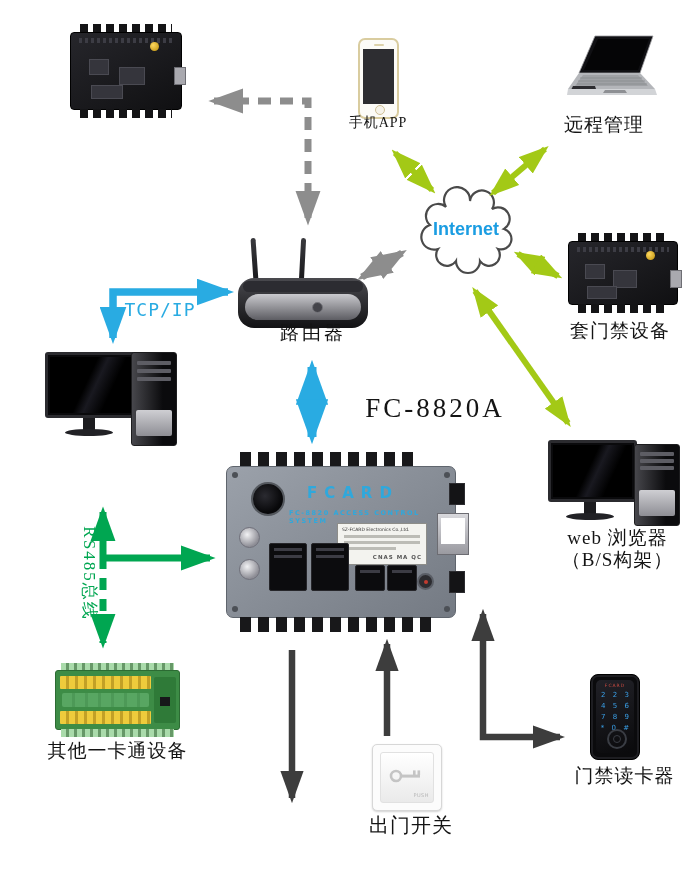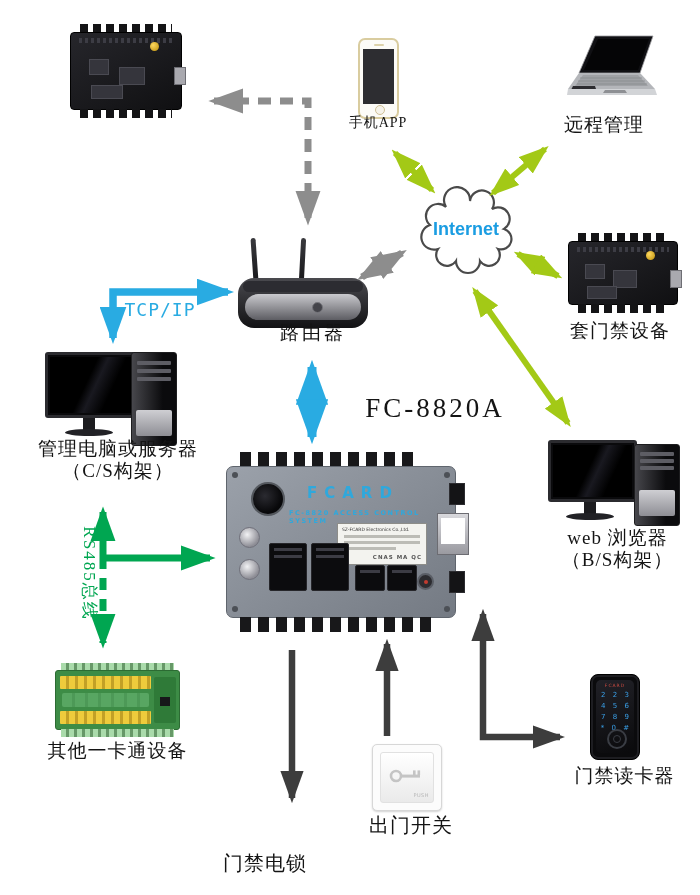--- a/index.html
+++ b/index.html
@@ -267,24 +267,20 @@
     </div>
     <div class="m-stand" style="left:38px;top:68px"></div>
     <div class="m-base" style="left:20px;top:79px;width:48px"></div>
     <div class="tower" style="left:86px;top:2px;width:44px;height:92px">
       <div class="bay" style="top:8px"></div>
       <div class="bay" style="top:16px"></div>
       <div class="bay" style="top:24px"></div>
       <div class="panel"></div>
     </div>
   </div>
-  <div class="lbl" style="left:18px;top:438px;width:200px;font-size:19px">
-    <div>管理电脑或服务器</div>
-    <div>（C/S构架）</div>
-  </div>
 
   <div class="lbl model" style="left:345px;top:393px;width:180px;font-size:27px">FC-8820A</div>
 
   <div class="ctrl">
     <div class="teeth t"></div>
     <div class="bd">
       <div class="scw" style="left:5px;top:5px"></div>
       <div class="scw" style="right:5px;top:5px"></div>
       <div class="scw" style="left:5px;bottom:5px"></div>
       <div class="scw" style="right:5px;bottom:5px"></div>
@@ -352,21 +348,20 @@
       <div class="ys t"></div>
       <div class="mid"></div>
       <div class="ys b"></div>
       <div class="rsec"></div>
       <div class="chipd"></div>
     </div>
     <div class="gt b"></div>
   </div>
   <div class="lbl" style="left:25px;top:740px;width:185px;font-size:19px">其他一卡通设备</div>
 
-  <div class="lbl" style="left:200px;top:852px;width:130px;font-size:20px">门禁电锁</div>
 
   <div class="exitsw">
     <div class="ex-in">
       <svg width="36" height="18" viewBox="0 0 36 18">
         <circle cx="7" cy="9" r="5" fill="none" stroke="#c4c4c4" stroke-width="2.6"></circle>
         <rect x="12" y="7.6" width="19" height="3" fill="#c4c4c4"></rect>
         <rect x="24" y="3.4" width="2.6" height="4.6" fill="#c4c4c4"></rect>
         <rect x="28.5" y="3.4" width="2.6" height="4.6" fill="#c4c4c4"></rect>
       </svg>
       <div class="push">PUSH</div>

